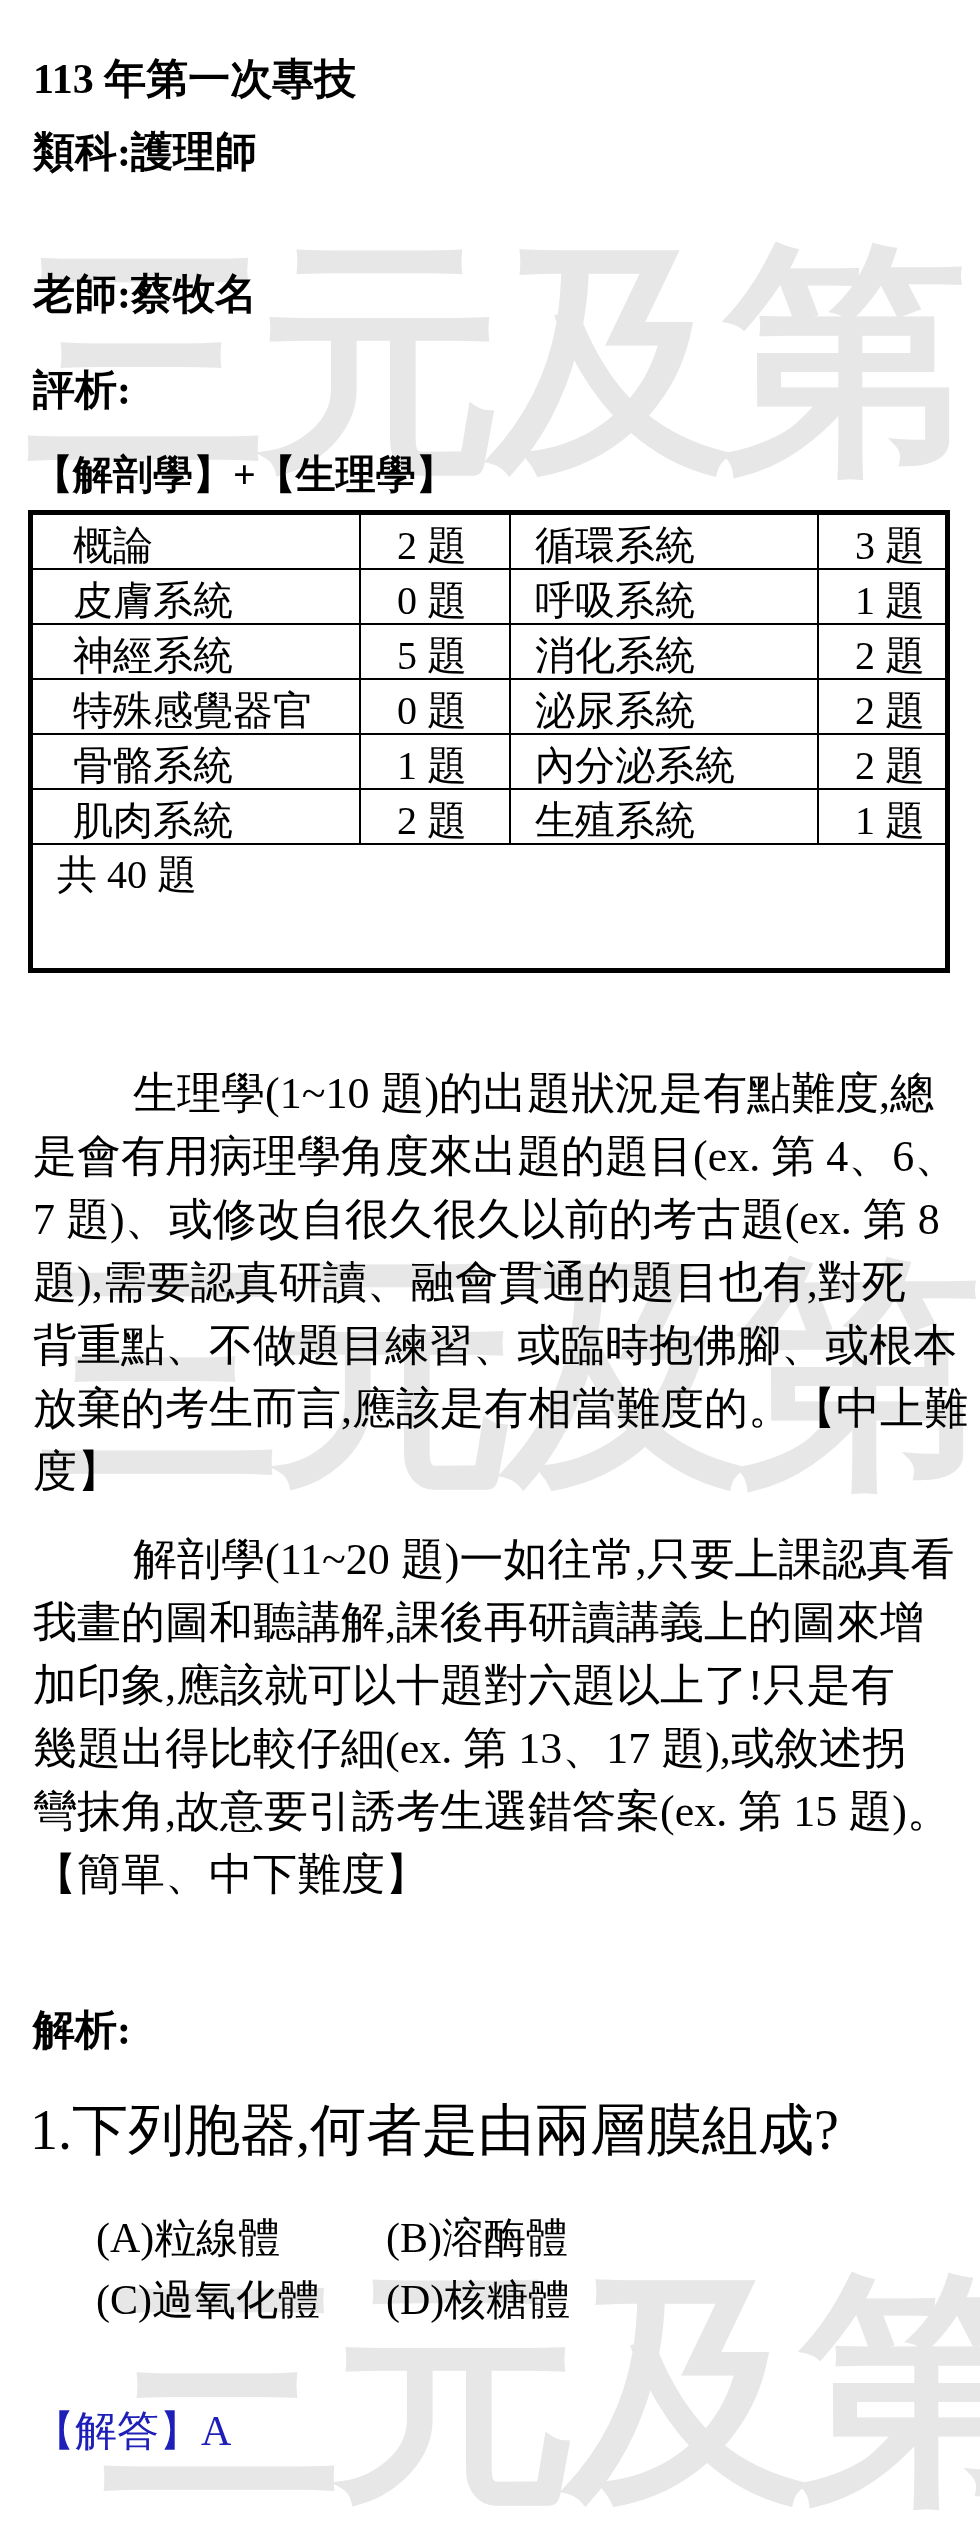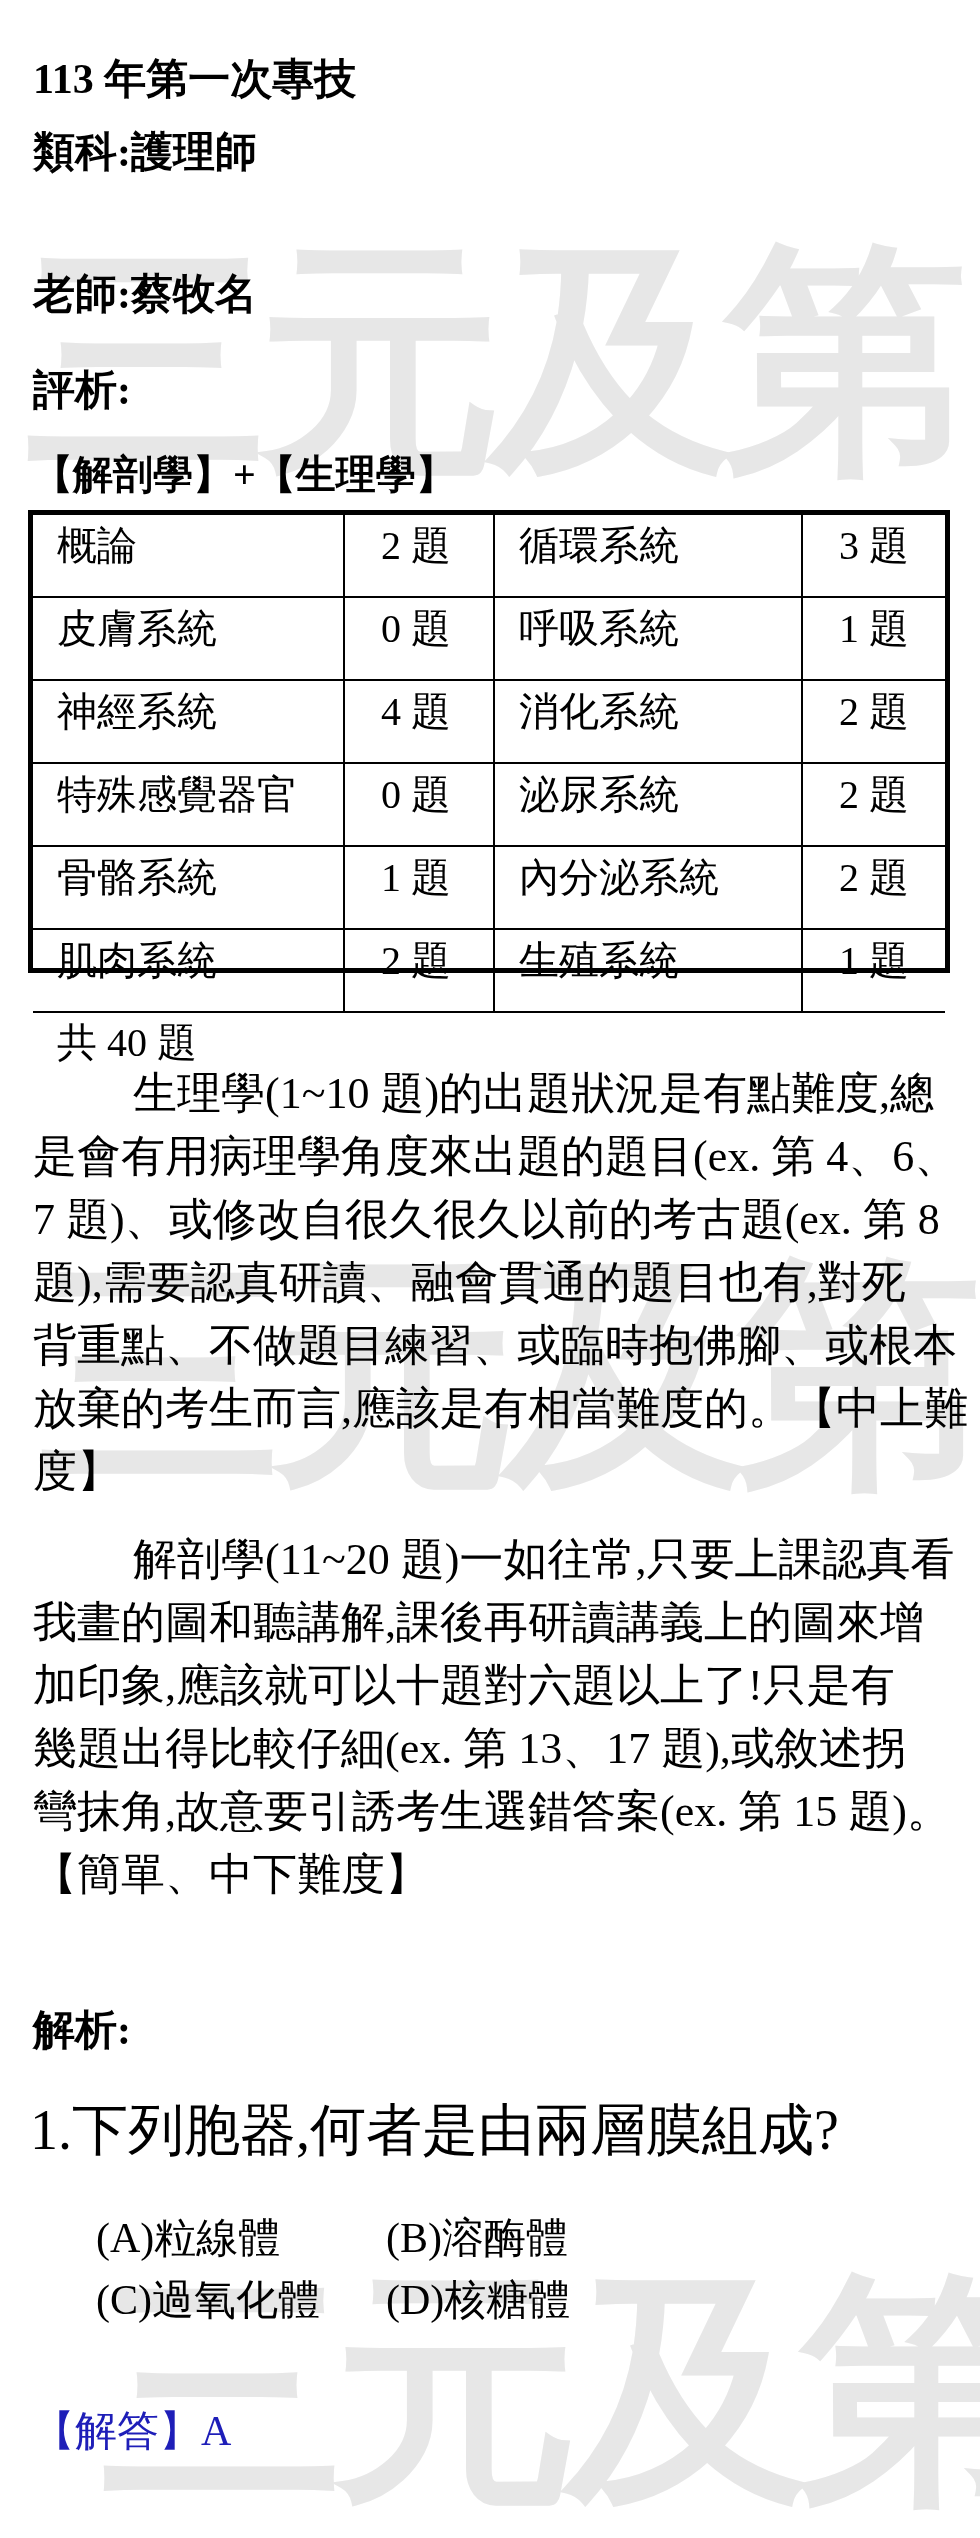--- a/index.html
+++ b/index.html
@@ -14,22 +14,22 @@
     color:#e7e7e7;white-space:nowrap;z-index:0;user-select:none;
   }
   .layer{position:absolute;inset:0;z-index:1;}
   
   .h-line{position:absolute;left:33px;font-weight:bold;font-size:42px;line-height:1.15;white-space:pre;}
   
   .anatable{
     position:absolute;left:28px;top:510px;width:922px;height:463px;
     border:5px solid #000;box-sizing:border-box;background:transparent;
   }
-  .trow{display:grid;grid-template-columns:312px 138px 12px 308px 142px;height:83px;
-    border-bottom:2px solid #000;box-sizing:border-box;}
+  .trow{display:grid;grid-template-columns:312px 138px 12px 308px 142px;height:55px;
+    border-bottom:2px solid #000;box-sizing:border-box;padding-left:16px;}
   .trow:last-of-type{border-bottom:none;}
   .td{font-size:40px;line-height:62px;padding-left:24px;white-space:pre;overflow:hidden;}
   .td.count{padding-left:36px;}
   .td.c1{border-right:2px solid #000;}
   .td.div{padding:0;border-left:0;border-right:2px solid #000;}
   .td.c3{border-right:2px solid #000;}
   .trow-total{height:63px;}
   .trow-total .tdt{font-size:40px;line-height:60px;padding-left:24px;white-space:pre;}
   
   .para{
@@ -70,21 +70,21 @@
       </div>
       <div class="trow">
         <div class="td c1">皮膚系統</div>
         <div class="td count">0 題</div>
         <div class="td div"></div>
         <div class="td c3">呼吸系統</div>
         <div class="td count">1 題</div>
       </div>
       <div class="trow">
         <div class="td c1">神經系統</div>
-        <div class="td count">4 題</div>
+        <div class="td count">5 題</div>
         <div class="td div"></div>
         <div class="td c3">消化系統</div>
         <div class="td count">2 題</div>
       </div>
       <div class="trow">
         <div class="td c1">特殊感覺器官</div>
         <div class="td count">0 題</div>
         <div class="td div"></div>
         <div class="td c3">泌尿系統</div>
         <div class="td count">2 題</div>

